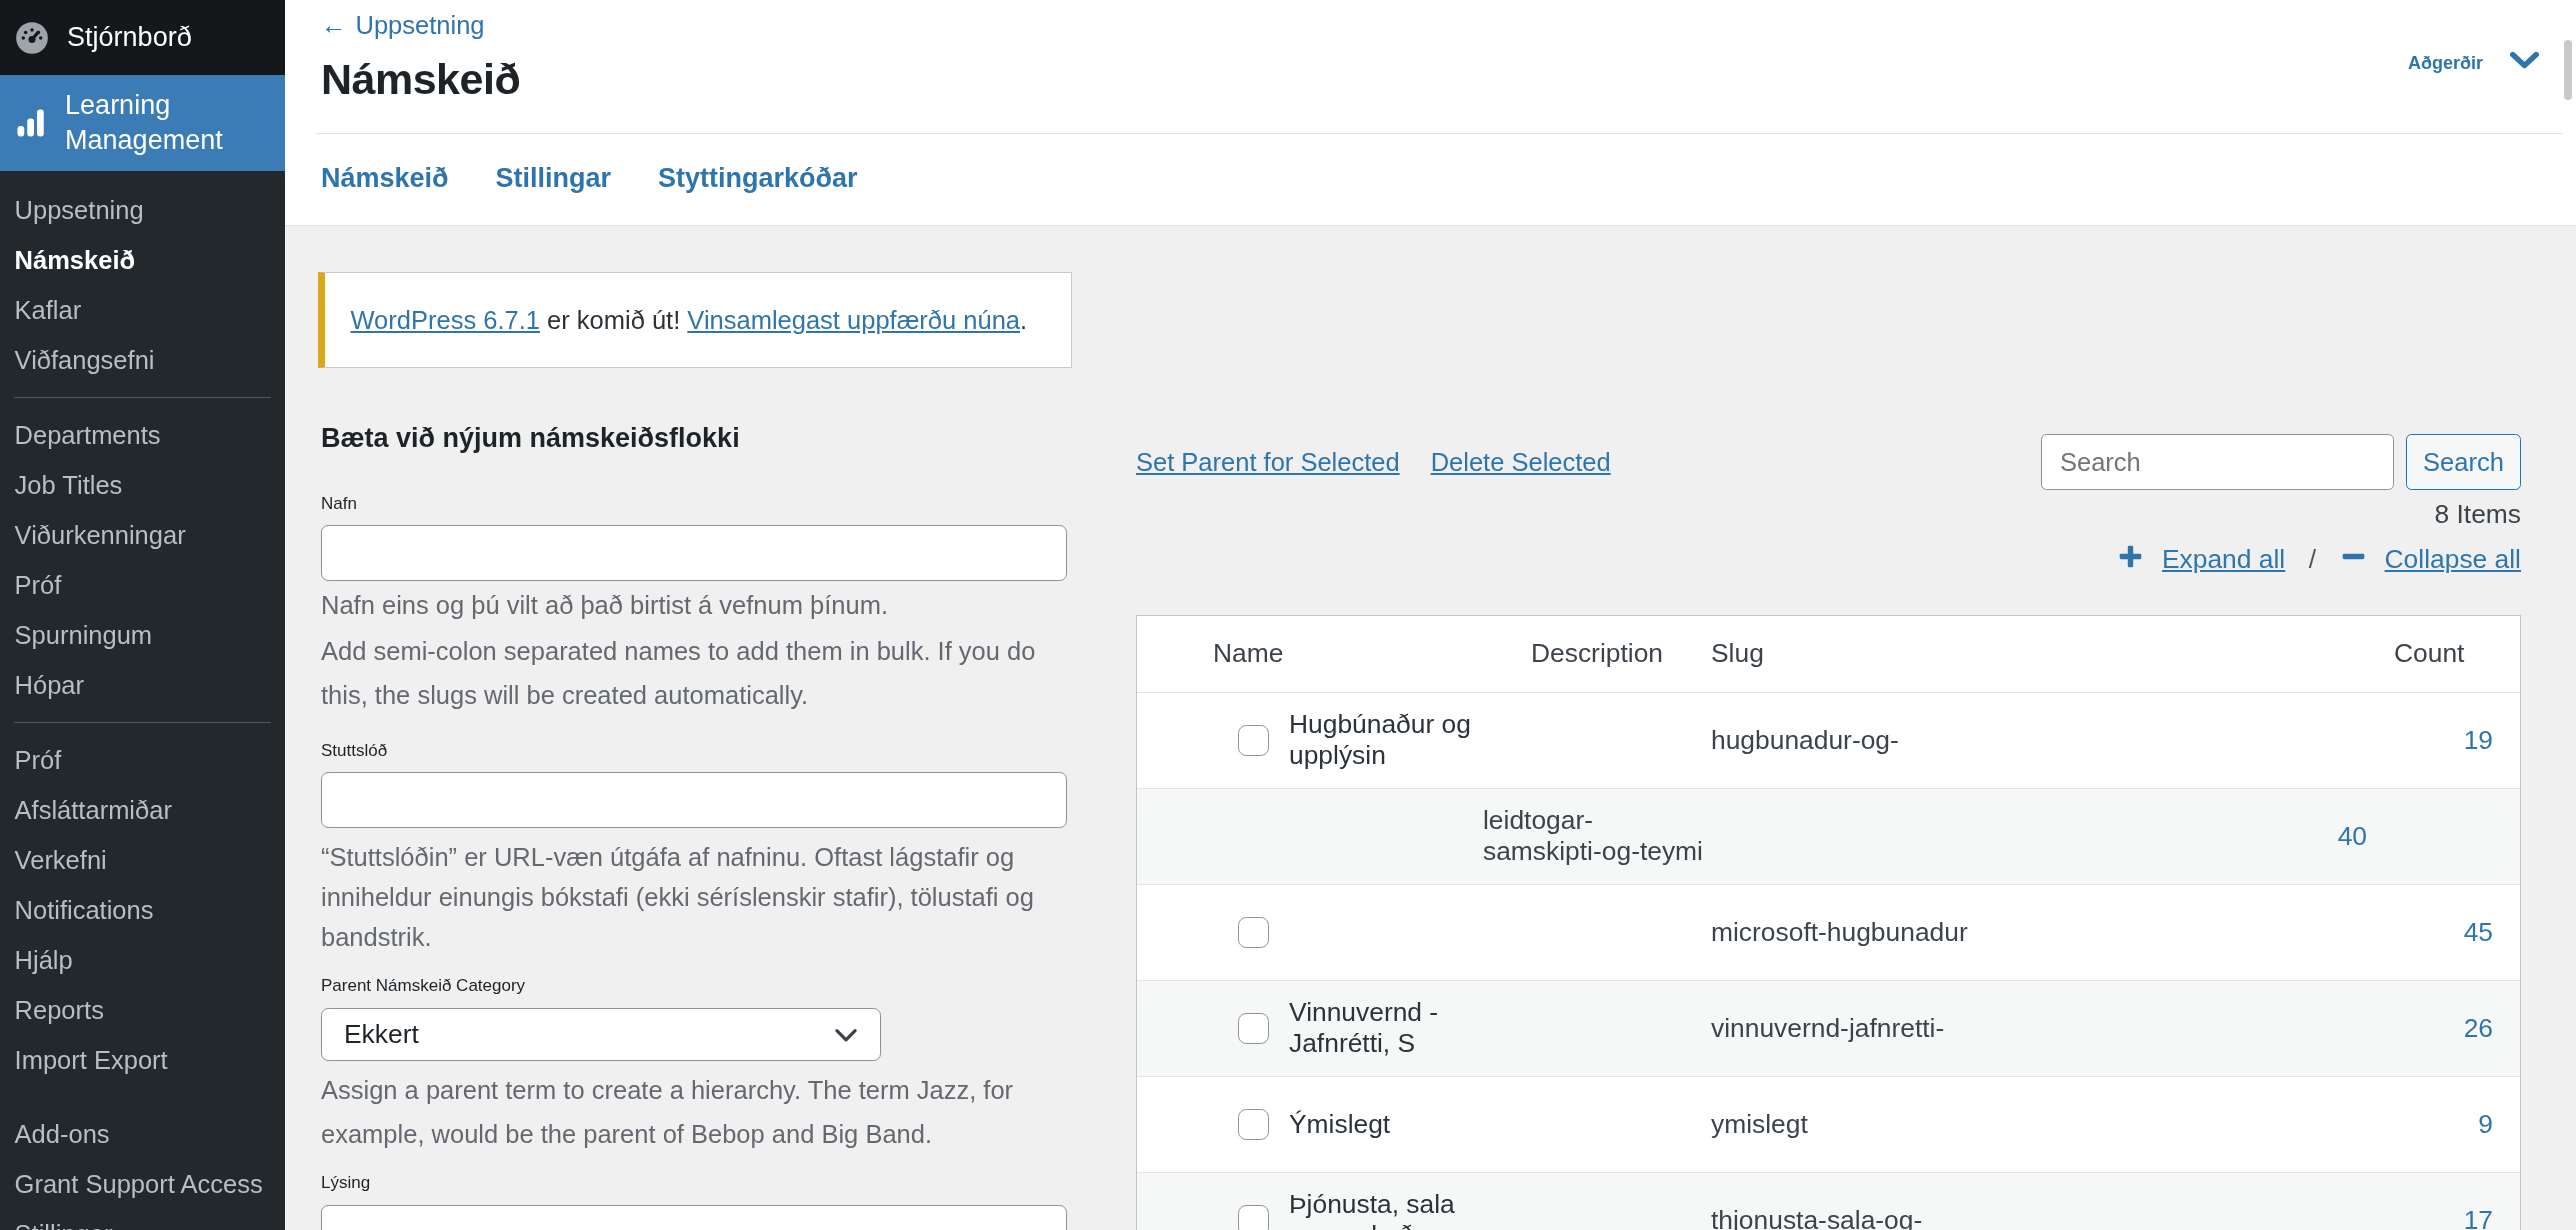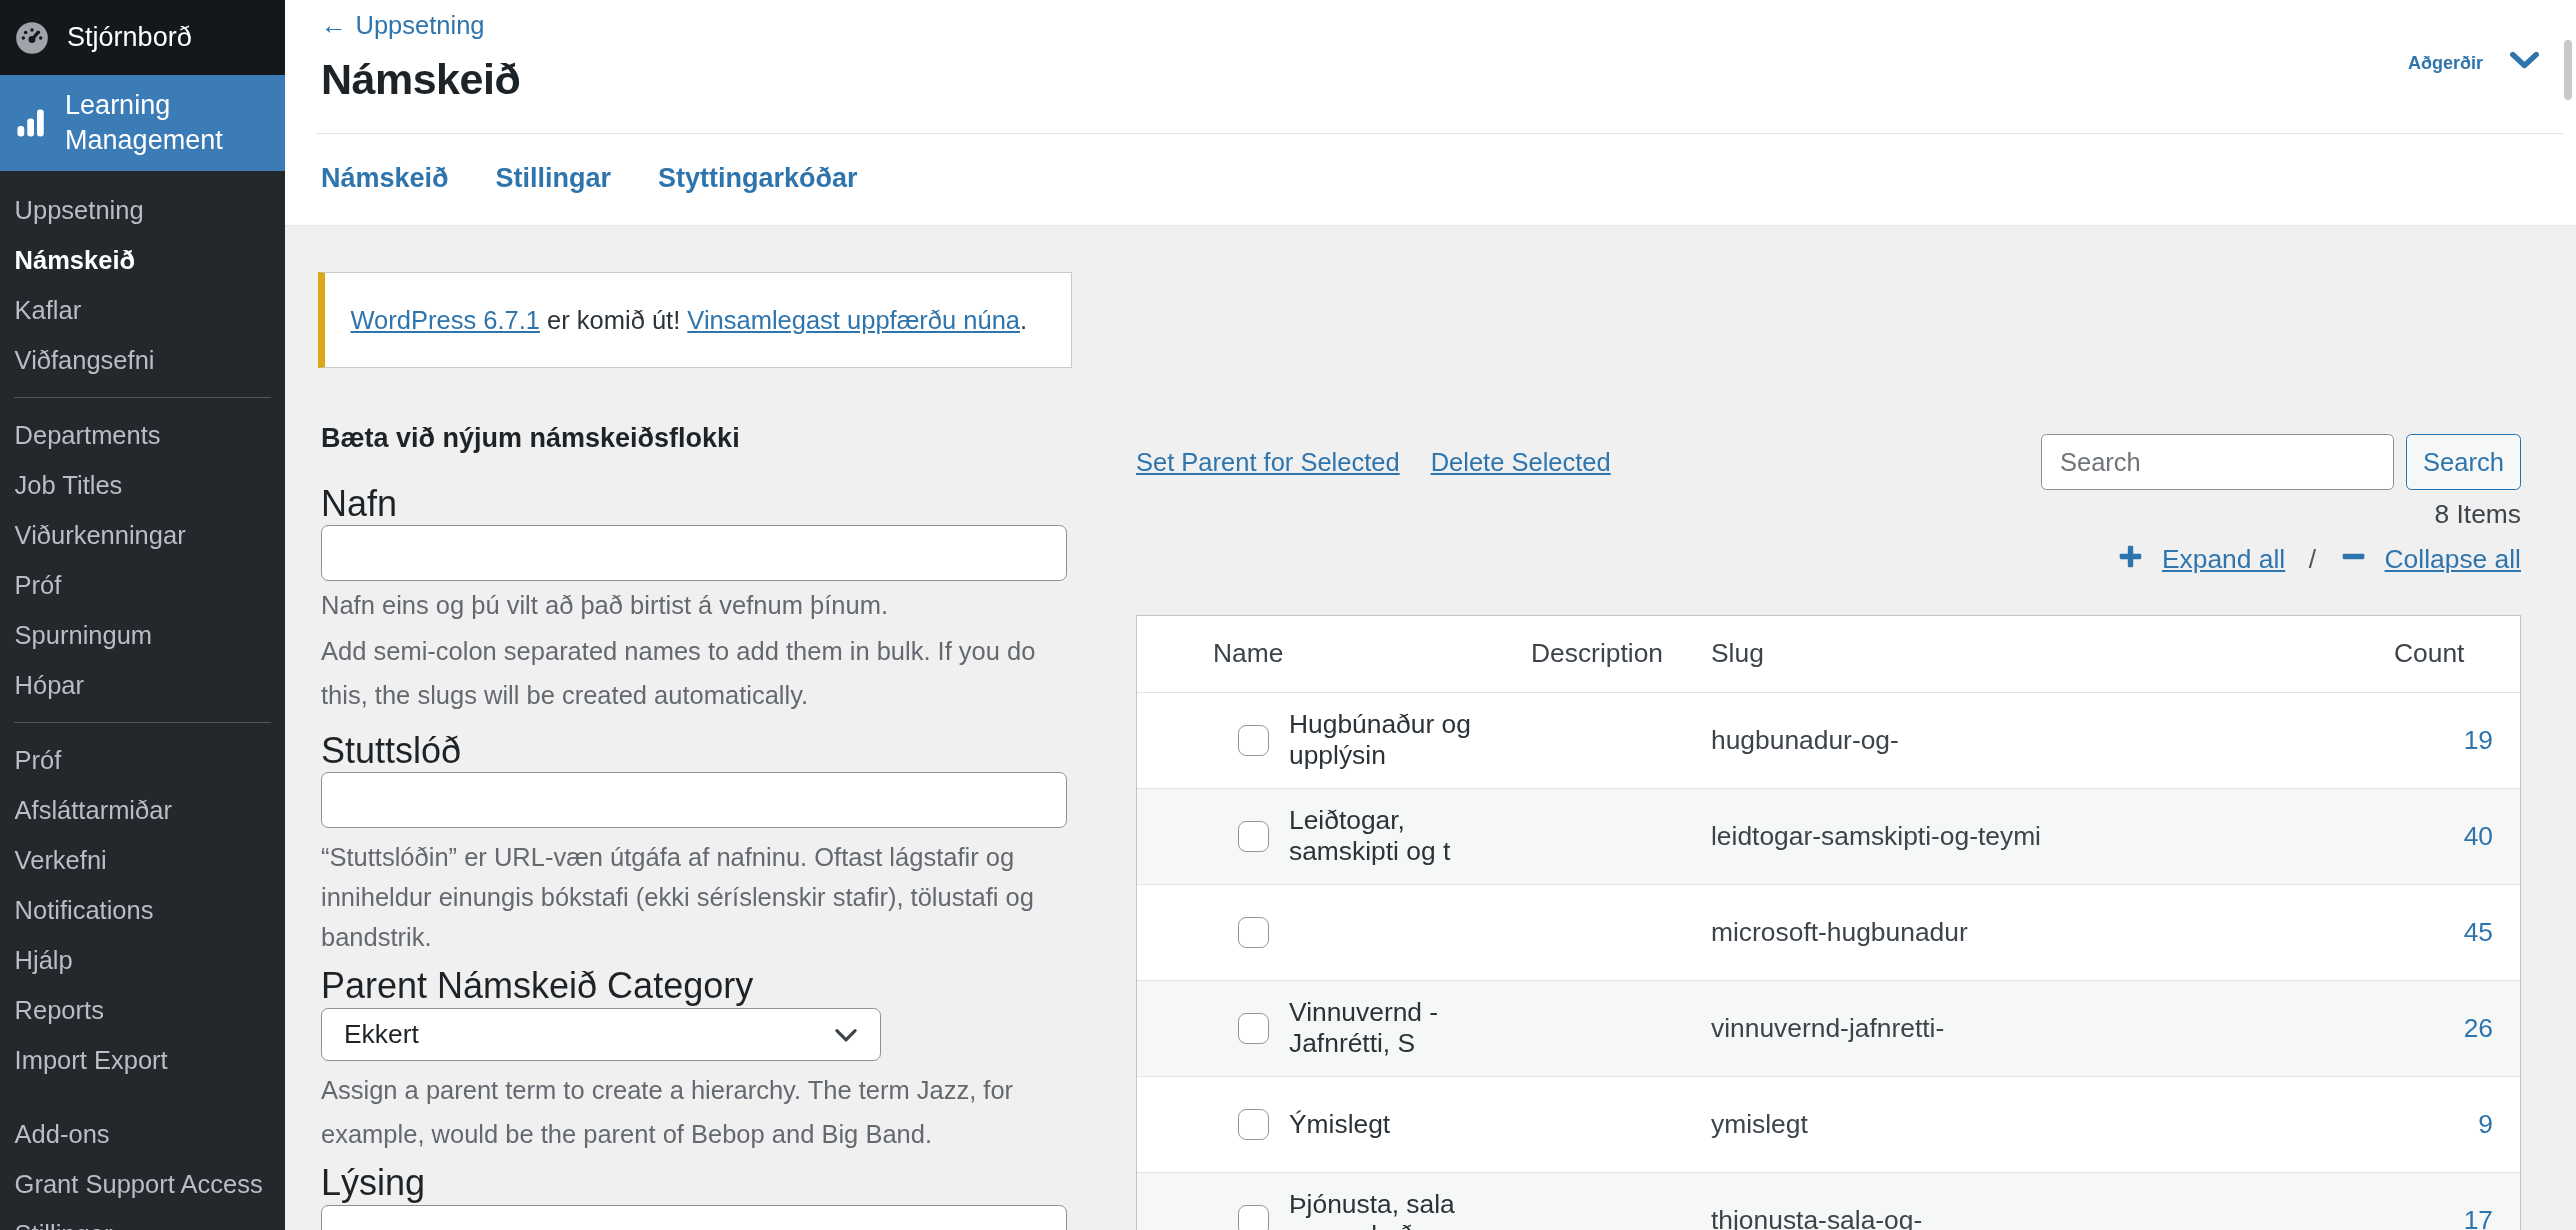--- a/index.html
+++ b/index.html
@@ -47,21 +47,21 @@
 
   
   .notice{position:absolute;left:33px;top:46px;width:754px;height:96px;background:#fff;
     border:1.8px solid #c9cacc;border-left:7.3px solid var(--notice-yellow);
     display:flex;align-items:center;padding:0 25.5px;font-size:25.5px;color:var(--row-text);white-space:pre;}
   .notice a{color:var(--blue);text-decoration:underline;cursor:pointer;}
 
   
   .form-col{position:absolute;left:36px;top:196px;width:746px;}
   .form-heading{font-size:27px;font-weight:700;line-height:33px;color:var(--text);}
-  .field-label{font-size:36px;line-height:31px;color:var(--text);}
+  .field-label{font-size:17px;line-height:31px;color:var(--text);}
   .txt-input{width:746px;height:56px;border:1.8px solid var(--input-border);border-radius:7.3px;background:#fff;font-size:25.5px;padding:0 16.4px;font-family:inherit;outline:none;}
   .help{font-size:25.5px;color:var(--muted);}
   .lh1{line-height:31px;margin-top:9px;}
   .lh2{line-height:44px;margin-top:7.3px;}
   .lh3{line-height:40px;margin-top:9px;}
   .m-label1{margin-top:33px;}
   .m-label2{margin-top:18px;}
   .m-label3{margin-top:12.7px;}
   .m-input{margin-top:6.4px;}
   .select-box{margin-top:7.3px;width:560px;height:53px;border:1.8px solid var(--input-border);border-radius:7.3px;background:#fff;
@@ -259,24 +259,20 @@
             <div class="c-name">
               <span class="checkbox"></span>
               <span>Hugbúnaður og upplýsin</span>
             </div>
             <div class="c-desc"></div>
             <div class="c-slug">hugbunadur-og-</div>
             <div class="c-count">19</div>
           </div>
 
           <div class="t-grid t-row alt">
-            <div class="c-name">
-              <span class="checkbox"></span>
-              <span>Leiðtogar, samskipti og t</span>
-            </div>
             <div class="c-desc"></div>
             <div class="c-slug">leidtogar-samskipti-og-teymi</div>
             <div class="c-count">40</div>
           </div>
 
           <div class="t-grid t-row">
             <div class="c-name">
               <span class="checkbox"></span>
             </div>
             <div class="c-desc"></div>

